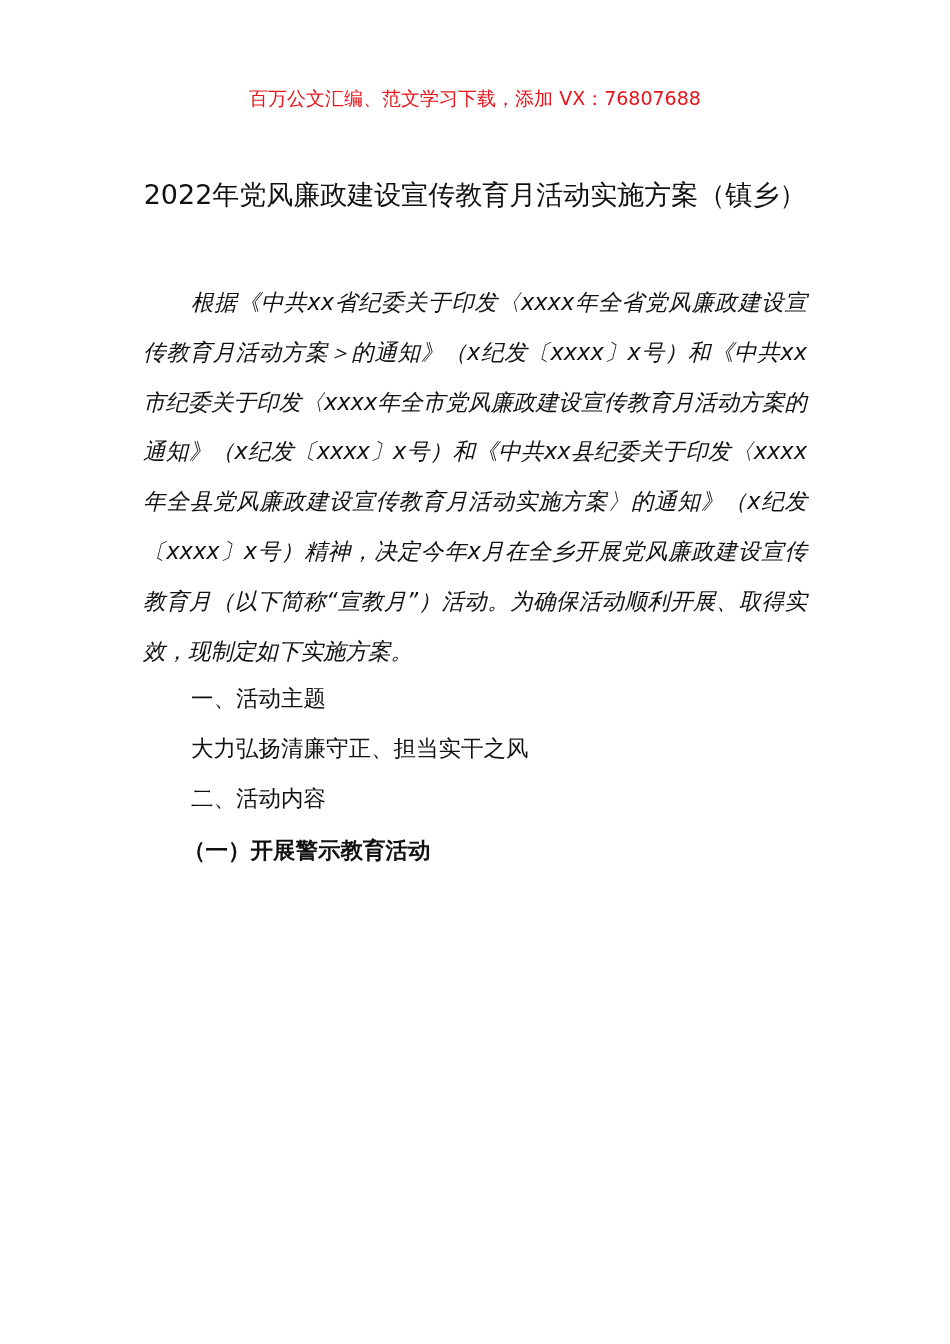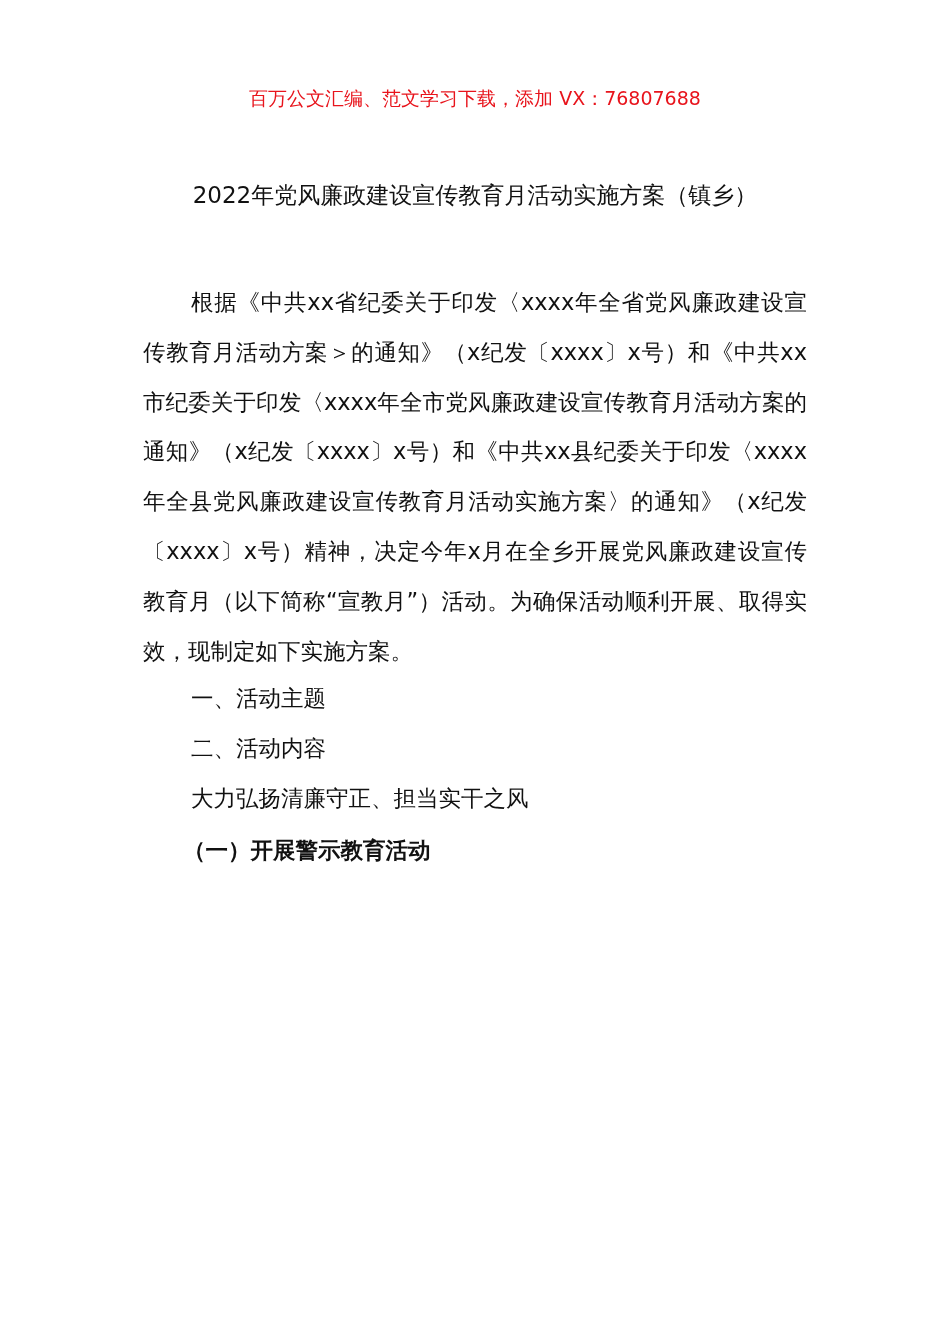--- a/index.html
+++ b/index.html
@@ -32,50 +32,50 @@
       line-height: 28px;
       color: #e8141c;
       letter-spacing: 0px;
     }
     .doc-title {
       position: absolute;
       top: 178px;
       left: 0;
       width: 950px;
       text-align: center;
-      font-size: 23px;
+      font-size: 27px;
       line-height: 34px;
       color: #111111;
     }
     .body-text {
       position: absolute;
       left: 143px;
       top: 278px;
       width: 664px;
       font-size: 22.5px;
       line-height: 49.8px;
       color: #111111;
     }
     .para {
       margin: 0;
       text-align: justify;
       text-align-last: left;
     }
-    .indent { text-indent: 48px; }
+    .indent { text-indent: 48px; font-style: italic; }
     .heading-line { margin: 0; padding-left: 48px; font-family: Liberation Mono, monospace; }
     .sub-heading { margin: 0; padding-left: 40px; font-weight: bold; }
   </style>
 </head>
 <body>
 
 <div class="page">
   <div class="watermark">百万公文汇编、范文学习下载，添加 VX：76807688</div>
 
   <div class="doc-title">2022年党风廉政建设宣传教育月活动实施方案（镇乡）</div>
 
   <div class="body-text">
     <p class="para indent">根据《中共xx省纪委关于印发〈xxxx年全省党风廉政建设宣传教育月活动方案＞的通知》（x纪发〔xxxx〕x号）和《中共xx市纪委关于印发〈xxxx年全市党风廉政建设宣传教育月活动方案的通知》（x纪发〔xxxx〕x号）和《中共xx县纪委关于印发〈xxxx年全县党风廉政建设宣传教育月活动实施方案〉的通知》（x纪发〔xxxx〕x号）精神，决定今年x月在全乡开展党风廉政建设宣传教育月（以下简称“宣教月”）活动。为确保活动顺利开展、取得实效，现制定如下实施方案。</p>
     <p class="heading-line">一、活动主题</p>
+    <p class="heading-line">大力弘扬清廉守正、担当实干之风</p>
     <p class="heading-line">二、活动内容</p>
-    <p class="heading-line">大力弘扬清廉守正、担当实干之风</p>
     <p class="sub-heading">（一）开展警示教育活动</p>
   </div>
 </div>
 
 </body></html>

